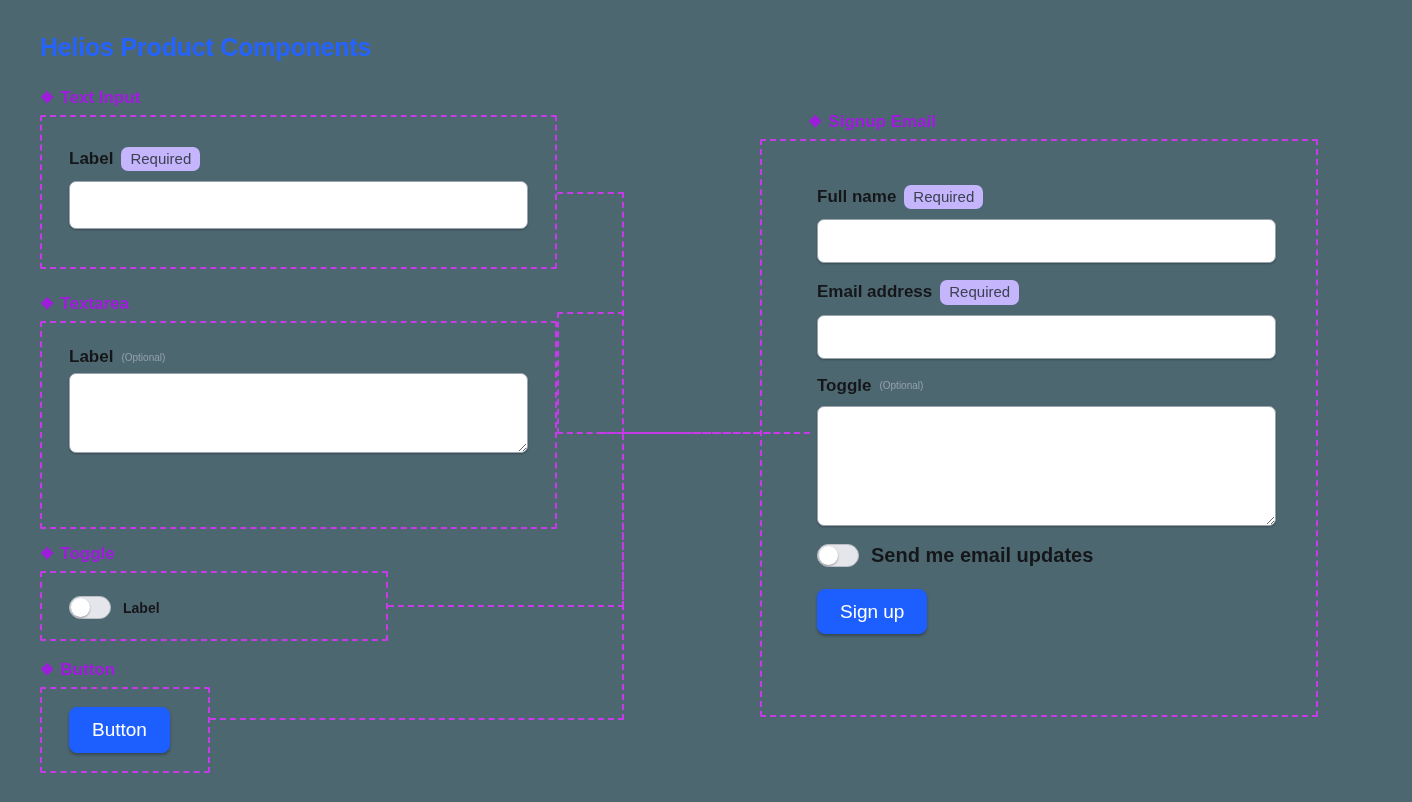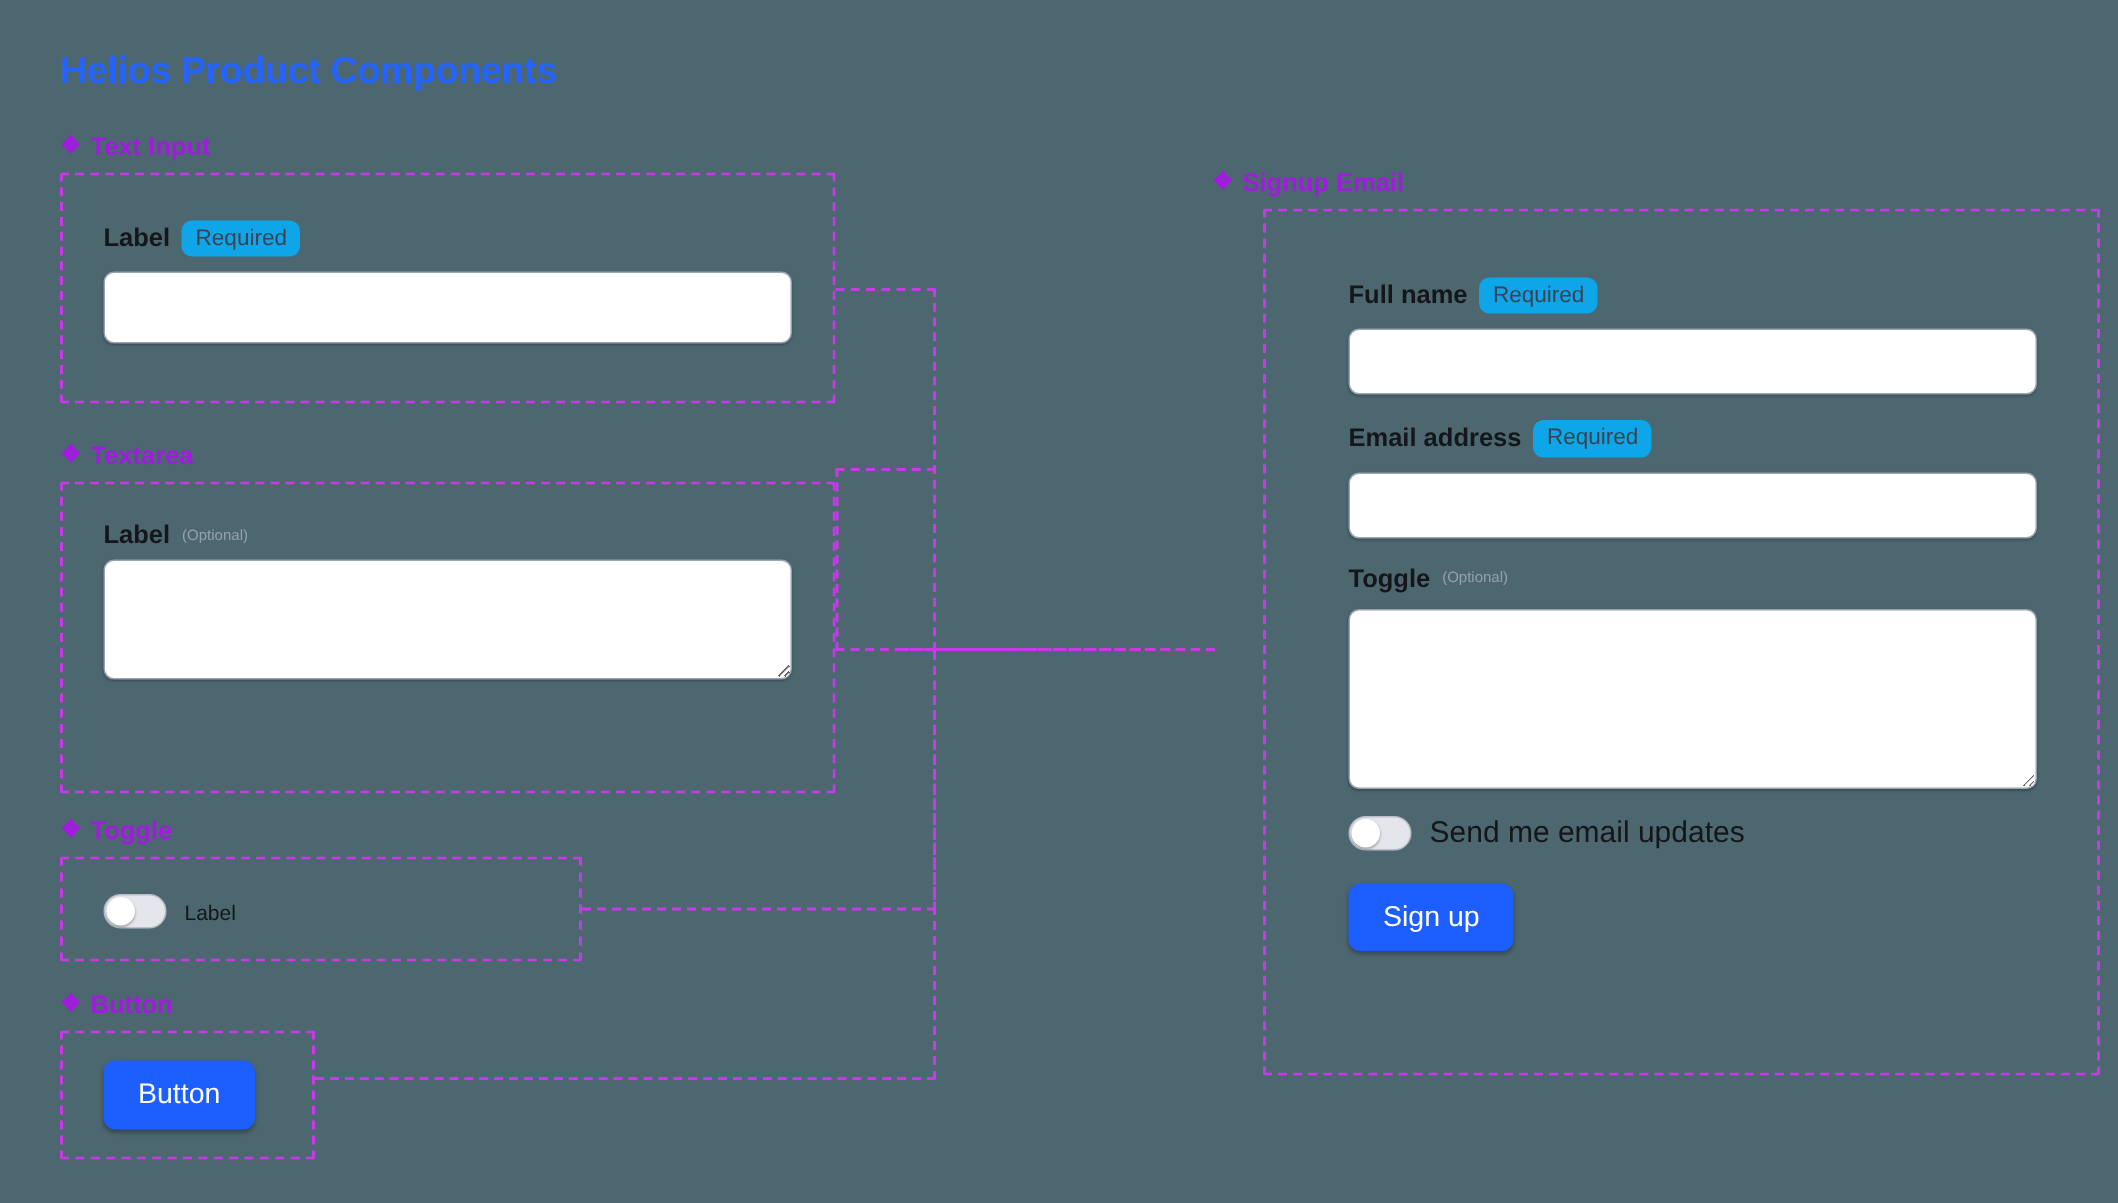--- a/index.html
+++ b/index.html
@@ -66,21 +66,21 @@
     gap: 8px;
     margin-bottom: 10px;
   }
   .field-label {
     font-size: 17px;
     font-weight: bold;
     color: #141619;
     white-space: nowrap;
   }
   .badge {
-    background: #0ea5e9;
+    background: #c4b5fd;
     color: #3c4250;
     font-size: 15px;
     font-weight: normal;
     border-radius: 7px;
     padding: 3px 9px 4px;
     white-space: nowrap;
     line-height: 1.15;
   }
   .muted {
     font-size: 10px;
@@ -122,21 +122,21 @@
     flex: none;
   }
   .toggle .knob {
     position: absolute;
     left: 1px; top: 1px;
     width: 19px; height: 19px;
     border-radius: 50%;
     background: #ffffff;
     box-shadow: 0 1px 2px rgba(0,0,0,0.35);
   }
-  .toggle-label { font-size: 14px; font-weight: normal; color: #141619; white-space: nowrap; }
+  .toggle-label { font-size: 14px; font-weight: bold; color: #141619; white-space: nowrap; }
   .toggle-label.lg { font-size: 20px; }
 
   
   .btn {
     font-family: "Liberation Sans", sans-serif;
     font-size: 19px;
     border-radius: 8px;
     padding: 11px 22px;
     border: 1px solid transparent;
     box-shadow: 0 2px 3px rgba(0,0,0,0.3);
@@ -222,21 +222,21 @@
 
   <div class="panel" style="left:40px; top:687px; width:170px; height:86px;">
     <button class="btn btn-primary" style="position:absolute; left:27px; top:18px;">Button</button>
   </div>
 
   <div class="section-cap" style="left:808px; top:112px;">
     <span class="diamond-icon">❖</span>
     <span>Signup Email</span>
   </div>
 
-  <div class="panel" style="left:842px; top:139px; width:558px; height:578px;">
+  <div class="panel" style="left:760px; top:139px; width:558px; height:578px;">
 
     <div style="position:absolute; left:55px; top:44px;">
 
       <div class="field-label-row">
         <span class="field-label">Full name</span>
         <span class="badge">Required</span>
       </div>
       <input class="tinput" type="text" style="width: 459px; height: 44px; margin-bottom: 17px;" value="">
 
       <div class="field-label-row">

